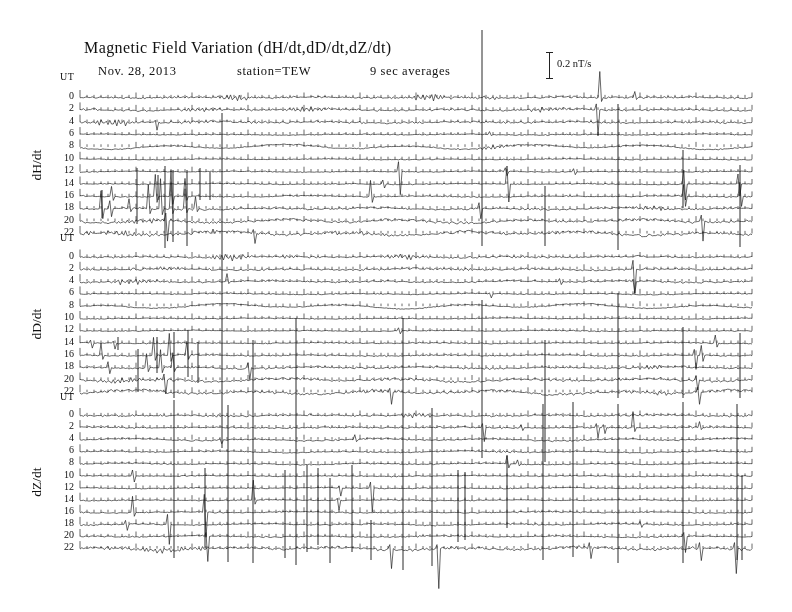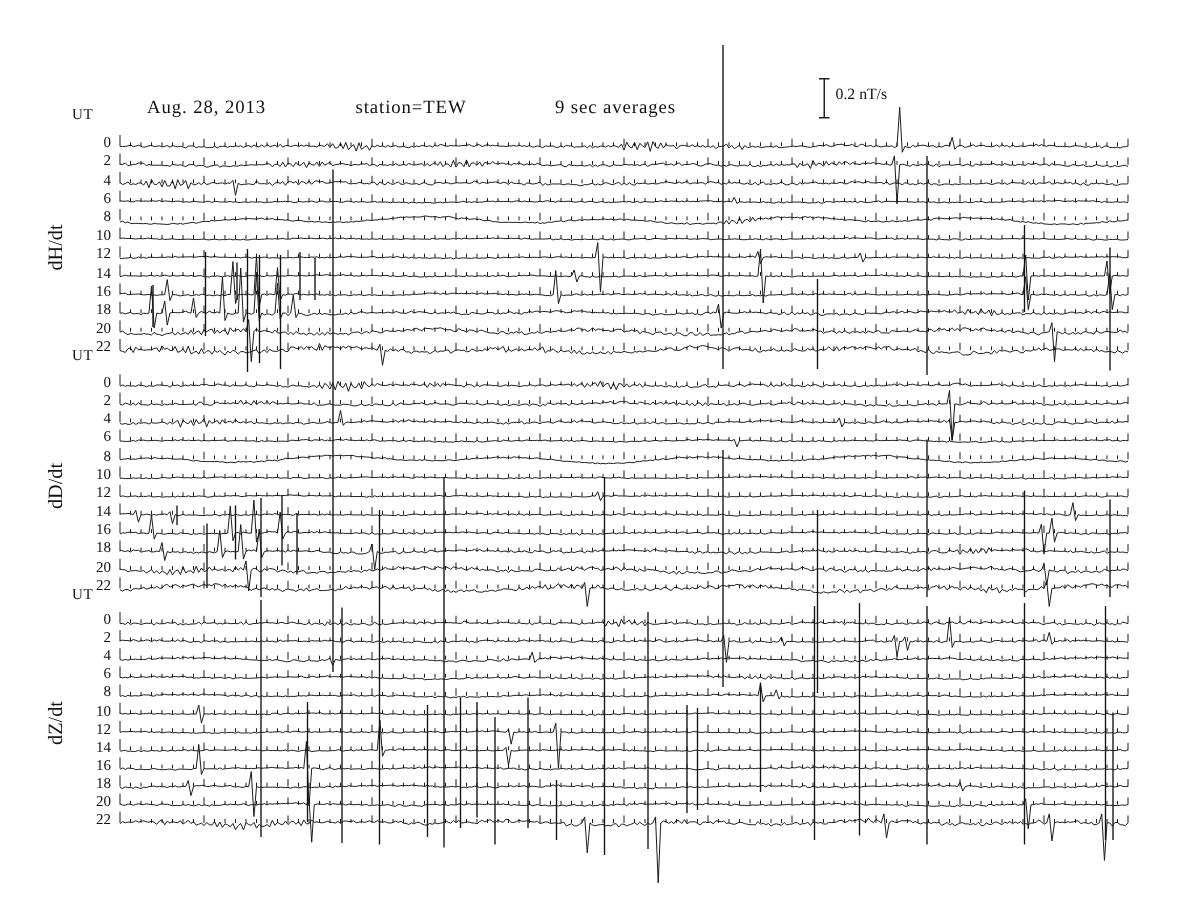--- a/index.html
+++ b/index.html
@@ -4,21 +4,21 @@
 <style>
   html,body{margin:0;padding:0;background:#fff;}
   .page{position:relative;width:792px;height:612px;background:#ffffff;overflow:hidden;
         font-family:"Liberation Serif","DejaVu Serif",serif;color:#111;}
   .abs{position:absolute;}
   .title{left:84px;top:39px;font-size:16px;letter-spacing:.4px;white-space:nowrap;}
   .sub{top:64px;font-size:12.5px;letter-spacing:.6px;white-space:nowrap;}
   .sub-date{left:98px;}
   .sub-station{left:237px;}
   .sub-avg{left:370px;}
-  .ut{left:48px;font-size:10px;letter-spacing:.5px;}
+  .ut{left:60px;font-size:10px;letter-spacing:.5px;}
   .ut-1{top:71px;} .ut-2{top:232px;} .ut-3{top:391px;}
   .panel-label{font-size:13.5px;transform:translate(-50%,-50%) rotate(-90deg);white-space:nowrap;}
   .pl-1{left:37px;top:165px;} .pl-2{left:37px;top:324px;} .pl-3{left:37px;top:482px;}
   .rowlab{position:absolute;width:30px;left:44px;text-align:right;font-size:10px;line-height:10px;}
   .scalebox{left:546px;top:50px;width:80px;height:34px;}
   .sb-bar{position:absolute;left:3px;top:2px;width:1px;height:26px;background:#222;}
   .sb-cap{position:absolute;left:0px;width:7px;height:1px;background:#222;}
   .sb-cap.t{top:2px;} .sb-cap.b{top:28px;}
   .sb-label{position:absolute;left:11px;top:8px;font-size:10.5px;white-space:nowrap;}
   svg.plot{position:absolute;left:0;top:0;}
@@ -97,22 +97,23 @@
       <path d="M80.0 512.9L81.8 511.9L83.5 513.0L85.3 512.0L87.0 512.3L88.8 512.3L90.5 513.1L92.3 512.9L94.0 512.8L95.8 513.1L97.5 513.0L99.3 513.1L101.0 512.6L102.8 512.3L104.5 512.8L106.3 513.0L108.0 513.1L109.8 513.1L111.5 512.9L113.3 512.7L115.0 513.0L116.8 513.5L118.5 512.9L120.3 512.7L122.0 512.8L123.8 512.9L125.5 512.9L127.3 513.1L129.0 512.4L130.8 512.3L132.5 496.3L134.3 516.3L136.0 512.3L137.8 512.6L139.5 512.5L141.3 512.5L143.0 512.5L144.8 512.8L146.5 511.9L148.3 512.8L150.0 512.5L151.8 512.4L153.5 512.2L155.3 511.9L157.0 512.2L158.8 511.7L160.5 512.2L162.3 512.2L164.0 512.4L165.8 512.4L167.5 512.2L169.3 512.5L171.0 512.0L172.8 511.9L174.5 512.2L176.3 512.0L178.0 511.9L179.8 511.8L181.5 511.5L183.3 511.9L185.0 511.9L186.8 512.0L188.5 511.9L190.3 512.3L192.0 512.1L193.8 512.0L195.5 512.0L197.3 511.5L199.0 512.2L200.8 511.6L202.5 512.3L204.3 494.3L206.0 537.3L207.8 512.3L209.5 511.9L211.3 512.2L213.0 512.4L214.8 513.1L216.5 512.8L218.3 512.2L220.0 511.7L221.8 512.7L223.5 513.0L225.3 512.4L227.0 512.6L228.8 512.5L230.5 512.5L232.3 512.3L234.0 512.9L235.8 512.6L237.5 512.6L239.3 512.5L241.0 512.8L242.8 513.0L244.5 512.6L246.3 512.2L248.0 512.5L249.8 512.3L251.5 512.6L253.3 512.7L255.0 512.7L256.8 512.3L258.5 512.4L260.3 512.7L262.0 512.1L263.8 512.7L265.5 512.3L267.3 512.2L269.0 511.8L270.8 511.9L272.5 512.2L274.3 511.8L276.0 512.5L277.8 511.9L279.5 511.3L281.3 512.3L283.0 511.5L284.8 511.7L286.5 511.2L288.3 512.0L290.0 511.6L291.8 511.3L293.5 511.8L295.3 511.7L297.0 511.9L298.8 511.6L300.5 511.8L302.3 511.7L304.0 511.6L305.8 511.4L307.5 511.7L309.3 512.0L311.0 511.4L312.8 512.1L314.5 511.8L316.3 511.6L318.0 511.7L319.8 512.0L321.5 512.4L323.3 511.8L325.0 512.1L326.8 512.1L328.5 512.4L330.3 511.9L332.0 512.3L333.8 511.8L335.5 512.8L337.3 512.5L339.0 512.1L340.8 512.3L342.5 512.0L344.3 512.7L346.0 512.9L347.8 512.5L349.5 513.2L351.3 513.2L353.0 512.2L354.8 512.7L356.5 512.9L358.3 513.0L360.0 512.2L361.8 512.7L363.5 513.0L365.3 512.8L367.0 513.3L368.8 512.7L370.5 512.6L372.3 512.7L374.0 512.4L375.8 512.3L377.5 512.8L379.3 512.3L381.0 512.9L382.8 512.4L384.5 512.8L386.3 512.4L388.0 512.2L389.8 512.8L391.5 513.0L393.3 512.7L395.0 512.7L396.8 512.7L398.5 512.0L400.3 512.5L402.0 512.3L403.8 512.8L405.5 511.9L407.3 512.4L409.0 512.1L410.8 512.4L412.5 511.9L414.3 512.4L416.0 512.7L417.8 512.0L419.5 512.0L421.3 511.9L423.0 512.1L424.8 512.5L426.5 512.1L428.3 512.3L430.0 512.6L431.8 511.6L433.5 512.4L435.3 512.5L437.0 512.6L438.8 512.3L440.5 512.7L442.3 512.8L444.0 512.5L445.8 512.9L447.5 512.7L449.3 512.6L451.0 512.6L452.8 512.4L454.5 512.3L456.3 512.5L458.0 512.4L459.8 512.4L461.5 512.8L463.3 513.2L465.0 513.1L466.8 513.0L468.5 512.9L470.3 512.4L472.0 512.3L473.8 512.6L475.5 512.7L477.3 513.3L479.0 512.8L480.8 512.3L482.5 512.1L484.3 512.2L486.0 512.3L487.8 512.6L489.5 512.2L491.3 512.9L493.0 512.2L494.8 512.7L496.5 512.3L498.3 512.5L500.0 512.1L501.8 512.3L503.5 512.5L505.3 512.1L507.0 512.3L508.8 512.2L510.5 512.3L512.3 511.9L514.0 511.8L515.8 512.3L517.5 512.7L519.3 511.5L521.0 511.4L522.8 511.9L524.5 512.1L526.3 512.3L528.0 511.6L529.8 512.0L531.5 511.5L533.3 511.2L535.0 512.2L536.8 512.1L538.5 511.2L540.3 512.2L542.0 511.3L543.8 511.4L545.5 511.9L547.3 511.6L549.0 511.3L550.8 511.2L552.5 512.1L554.3 511.2L556.0 511.9L557.8 511.4L559.5 512.0L561.3 512.6L563.0 512.1L564.8 511.7L566.5 511.8L568.3 512.2L570.0 511.5L571.8 511.7L573.5 512.3L575.3 512.4L577.0 511.8L578.8 512.3L580.5 512.8L582.3 511.9L584.0 512.1L585.8 511.8L587.5 512.4L589.3 512.2L591.0 512.0L592.8 512.7L594.5 512.4L596.3 512.4L598.0 512.3L599.8 512.3L601.5 512.9L603.3 512.9L605.0 513.1L606.8 512.2L608.5 512.2L610.3 512.1L612.0 512.3L613.8 512.7L615.5 512.0L617.3 512.7L619.0 512.8L620.8 512.3L622.5 512.3L624.3 512.3L626.0 512.3L627.8 512.3L629.5 511.9L631.3 512.4L633.0 512.3L634.8 512.7L636.5 511.9L638.3 512.4L640.0 512.1L641.8 511.8L643.5 512.5L645.3 511.7L647.0 512.4L648.8 512.3L650.5 511.6L652.3 511.6L654.0 512.2L655.8 511.9L657.5 512.1L659.3 512.0L661.0 512.2L662.8 512.0L664.5 512.2L666.3 511.8L668.0 512.1L669.8 511.8L671.5 512.2L673.3 512.3L675.0 512.3L676.8 512.2L678.5 512.4L680.3 512.2L682.0 512.5L683.8 512.5L685.5 512.6L687.3 512.9L689.0 512.5L690.8 512.4L692.5 512.8L694.3 513.3L696.0 512.9L697.8 512.5L699.5 513.1L701.3 512.7L703.0 512.1L704.8 513.4L706.5 513.3L708.3 512.5L710.0 513.1L711.8 512.8L713.5 513.0L715.3 513.3L717.0 513.1L718.8 512.8L720.5 512.8L722.3 512.9L724.0 513.1L725.8 513.3L727.5 512.3L729.3 512.9L731.0 512.7L732.8 512.7L734.5 512.8L736.3 512.4L738.0 513.0L739.8 512.7L741.5 512.8L743.3 513.2L745.0 512.3L746.8 513.0L748.5 512.4L750.3 512.5L752.0 512.1" fill="none" stroke="#161616" stroke-width="0.65"></path>
       <path d="M80 524.4V516.9M87 524.4V521.8M94 524.4V521.8M101 524.4V521.8M108 524.4V521.8M115 524.4V521.8M122 524.4V521.8M129 524.4V521.8M136 524.4V519.4M143 524.4V521.8M150 524.4V521.8M157 524.4V521.8M164 524.4V521.8M171 524.4V521.8M178 524.4V521.8M185 524.4V521.8M192 524.4V519.4M199 524.4V521.8M206 524.4V521.8M213 524.4V521.8M220 524.4V521.8M227 524.4V521.8M234 524.4V521.8M241 524.4V521.8M248 524.4V519.4M255 524.4V521.8M262 524.4V521.8M269 524.4V521.8M276 524.4V521.8M283 524.4V521.8M290 524.4V521.8M297 524.4V521.8M304 524.4V519.4M311 524.4V521.8M318 524.4V521.8M325 524.4V521.8M332 524.4V521.8M339 524.4V521.8M346 524.4V521.8M353 524.4V521.8M360 524.4V519.4M367 524.4V521.8M374 524.4V521.8M381 524.4V521.8M388 524.4V521.8M395 524.4V521.8M402 524.4V521.8M409 524.4V521.8M416 524.4V519.4M423 524.4V521.8M430 524.4V521.8M437 524.4V521.8M444 524.4V521.8M451 524.4V521.8M458 524.4V521.8M465 524.4V521.8M472 524.4V519.4M479 524.4V521.8M486 524.4V521.8M493 524.4V521.8M500 524.4V521.8M507 524.4V521.8M514 524.4V521.8M521 524.4V521.8M528 524.4V519.4M535 524.4V521.8M542 524.4V521.8M549 524.4V521.8M556 524.4V521.8M563 524.4V521.8M570 524.4V521.8M577 524.4V521.8M584 524.4V519.4M591 524.4V521.8M598 524.4V521.8M605 524.4V521.8M612 524.4V521.8M619 524.4V521.8M626 524.4V521.8M633 524.4V521.8M640 524.4V519.4M647 524.4V521.8M654 524.4V521.8M661 524.4V521.8M668 524.4V521.8M675 524.4V521.8M682 524.4V521.8M689 524.4V521.8M696 524.4V519.4M703 524.4V521.8M710 524.4V521.8M717 524.4V521.8M724 524.4V521.8M731 524.4V521.8M738 524.4V521.8M745 524.4V521.8M752 524.4V519.4" fill="none" stroke="#161616" stroke-width="0.65"></path>
       <path d="M80.0 525.0L81.8 525.6L83.5 524.5L85.3 525.2L87.0 524.9L88.8 525.6L90.5 524.6L92.3 525.2L94.0 525.7L95.8 524.7L97.5 525.1L99.3 524.4L101.0 524.3L102.8 524.0L104.5 524.6L106.3 524.3L108.0 524.5L109.8 524.5L111.5 525.0L113.3 524.2L115.0 524.6L116.8 523.9L118.5 524.7L120.3 524.5L122.0 524.2L123.8 524.4L125.5 520.4L127.3 530.4L129.0 524.4L130.8 523.7L132.5 523.9L134.3 523.6L136.0 523.6L137.8 524.4L139.5 524.3L141.3 523.9L143.0 523.5L144.8 524.1L146.5 524.2L148.3 524.5L150.0 523.9L151.8 523.9L153.5 523.6L155.3 524.4L157.0 524.7L158.8 524.4L160.5 524.8L162.3 524.9L164.0 524.3L165.8 524.4L167.5 514.4L169.3 544.4L171.0 524.4L172.8 524.9L174.5 524.9L176.3 524.8L178.0 524.8L179.8 524.8L181.5 524.8L183.3 524.8L185.0 525.1L186.8 524.8L188.5 524.9L190.3 525.1L192.0 524.9L193.8 525.5L195.5 524.8L197.3 524.7L199.0 525.3L200.8 525.0L202.5 524.4L204.3 524.6L206.0 524.8L207.8 525.1L209.5 524.8L211.3 524.9L213.0 524.6L214.8 524.8L216.5 524.9L218.3 524.1L220.0 524.4L221.8 525.1L223.5 524.1L225.3 524.6L227.0 524.3L228.8 524.2L230.5 524.5L232.3 523.8L234.0 524.1L235.8 524.2L237.5 524.3L239.3 523.8L241.0 523.8L242.8 523.8L244.5 524.0L246.3 523.7L248.0 523.8L249.8 523.5L251.5 524.4L253.3 523.6L255.0 523.7L256.8 523.7L258.5 523.6L260.3 523.5L262.0 523.4L263.8 524.0L265.5 524.1L267.3 523.7L269.0 523.8L270.8 523.6L272.5 523.8L274.3 523.4L276.0 523.5L277.8 523.7L279.5 524.0L281.3 523.9L283.0 524.3L284.8 523.6L286.5 524.1L288.3 524.0L290.0 524.7L291.8 524.4L293.5 524.8L295.3 524.6L297.0 524.7L298.8 524.6L300.5 524.3L302.3 524.4L304.0 524.6L305.8 524.2L307.5 525.2L309.3 524.7L311.0 525.2L312.8 524.6L314.5 524.7L316.3 524.1L318.0 524.3L319.8 525.1L321.5 524.8L323.3 524.6L325.0 524.5L326.8 524.5L328.5 525.0L330.3 525.3L332.0 525.0L333.8 524.1L335.5 524.2L337.3 524.6L339.0 524.2L340.8 523.8L342.5 524.6L344.3 523.9L346.0 524.4L347.8 524.1L349.5 523.8L351.3 524.5L353.0 524.6L354.8 524.1L356.5 524.3L358.3 524.5L360.0 524.7L361.8 524.8L363.5 524.0L365.3 524.0L367.0 524.0L368.8 523.3L370.5 523.9L372.3 523.3L374.0 524.4L375.8 523.8L377.5 524.1L379.3 524.2L381.0 524.2L382.8 524.4L384.5 523.6L386.3 523.9L388.0 524.5L389.8 524.0L391.5 523.9L393.3 523.9L395.0 525.1L396.8 524.4L398.5 524.5L400.3 524.4L402.0 524.4L403.8 524.3L405.5 524.5L407.3 524.2L409.0 524.6L410.8 524.9L412.5 524.6L414.3 524.6L416.0 525.4L417.8 525.2L419.5 525.0L421.3 525.2L423.0 524.9L424.8 525.8L426.5 525.2L428.3 525.3L430.0 524.8L431.8 525.7L433.5 525.6L435.3 526.0L437.0 524.8L438.8 525.3L440.5 525.3L442.3 525.2L444.0 525.3L445.8 525.2L447.5 525.2L449.3 525.4L451.0 525.0L452.8 525.1L454.5 524.5L456.3 524.7L458.0 525.1L459.8 524.4L461.5 524.7L463.3 525.0L465.0 524.4L466.8 525.1L468.5 524.5L470.3 525.1L472.0 524.8L473.8 524.7L475.5 524.5L477.3 524.5L479.0 524.4L480.8 524.2L482.5 524.3L484.3 523.8L486.0 524.3L487.8 524.5L489.5 524.5L491.3 524.2L493.0 524.2L494.8 524.2L496.5 524.5L498.3 524.1L500.0 523.9L501.8 524.1L503.5 523.9L505.3 524.4L507.0 523.9L508.8 523.6L510.5 524.6L512.3 523.4L514.0 524.1L515.8 524.0L517.5 524.1L519.3 524.0L521.0 523.9L522.8 523.8L524.5 524.3L526.3 523.6L528.0 524.6L529.8 524.4L531.5 524.2L533.3 525.0L535.0 523.8L536.8 523.8L538.5 525.1L540.3 524.9L542.0 524.2L543.8 524.6L545.5 525.0L547.3 524.5L549.0 524.8L550.8 524.6L552.5 525.0L554.3 524.8L556.0 524.5L557.8 524.2L559.5 524.7L561.3 525.3L563.0 524.8L564.8 524.9L566.5 524.4L568.3 524.7L570.0 524.2L571.8 524.4L573.5 524.8L575.3 524.4L577.0 524.2L578.8 524.2L580.5 524.1L582.3 524.0L584.0 524.3L585.8 524.4L587.5 524.2L589.3 524.1L591.0 523.8L592.8 524.3L594.5 524.2L596.3 523.6L598.0 523.7L599.8 523.8L601.5 523.1L603.3 523.6L605.0 523.5L606.8 524.5L608.5 523.5L610.3 523.9L612.0 523.9L613.8 523.1L615.5 523.6L617.3 523.3L619.0 523.4L620.8 524.2L622.5 523.7L624.3 523.5L626.0 522.9L627.8 524.1L629.5 524.3L631.3 523.6L633.0 523.7L634.8 524.0L636.5 523.9L638.3 524.4L640.0 521.4L641.8 527.4L643.5 524.4L645.3 523.9L647.0 523.7L648.8 524.2L650.5 524.0L652.3 524.6L654.0 525.0L655.8 524.4L657.5 524.3L659.3 525.2L661.0 524.6L662.8 524.8L664.5 524.1L666.3 524.2L668.0 524.5L669.8 524.8L671.5 524.8L673.3 525.2L675.0 524.9L676.8 524.4L678.5 525.3L680.3 524.5L682.0 525.3L683.8 525.5L685.5 525.1L687.3 525.2L689.0 525.1L690.8 525.1L692.5 525.2L694.3 524.9L696.0 524.7L697.8 524.6L699.5 524.6L701.3 525.3L703.0 525.0L704.8 524.5L706.5 524.6L708.3 524.6L710.0 525.3L711.8 524.3L713.5 525.0L715.3 524.7L717.0 525.1L718.8 524.1L720.5 524.4L722.3 524.0L724.0 524.3L725.8 524.9L727.5 524.5L729.3 524.7L731.0 523.8L732.8 524.6L734.5 523.5L736.3 523.7L738.0 524.6L739.8 524.0L741.5 524.2L743.3 524.7L745.0 524.3L746.8 523.6L748.5 524.2L750.3 524.4L752.0 524.2" fill="none" stroke="#161616" stroke-width="0.65"></path>
       <path d="M80 536.5V529.0M87 536.5V533.9M94 536.5V533.9M101 536.5V533.9M108 536.5V533.9M115 536.5V533.9M122 536.5V533.9M129 536.5V533.9M136 536.5V531.5M143 536.5V533.9M150 536.5V533.9M157 536.5V533.9M164 536.5V533.9M171 536.5V533.9M178 536.5V533.9M185 536.5V533.9M192 536.5V531.5M199 536.5V533.9M206 536.5V533.9M213 536.5V533.9M220 536.5V533.9M227 536.5V533.9M234 536.5V533.9M241 536.5V533.9M248 536.5V531.5M255 536.5V533.9M262 536.5V533.9M269 536.5V533.9M276 536.5V533.9M283 536.5V533.9M290 536.5V533.9M297 536.5V533.9M304 536.5V531.5M311 536.5V533.9M318 536.5V533.9M325 536.5V533.9M332 536.5V533.9M339 536.5V533.9M346 536.5V533.9M353 536.5V533.9M360 536.5V531.5M367 536.5V533.9M374 536.5V533.9M381 536.5V533.9M388 536.5V533.9M395 536.5V533.9M402 536.5V533.9M409 536.5V533.9M416 536.5V531.5M423 536.5V533.9M430 536.5V533.9M437 536.5V533.9M444 536.5V533.9M451 536.5V533.9M458 536.5V533.9M465 536.5V533.9M472 536.5V531.5M479 536.5V533.9M486 536.5V533.9M493 536.5V533.9M500 536.5V533.9M507 536.5V533.9M514 536.5V533.9M521 536.5V533.9M528 536.5V531.5M535 536.5V533.9M542 536.5V533.9M549 536.5V533.9M556 536.5V533.9M563 536.5V533.9M570 536.5V533.9M577 536.5V533.9M584 536.5V531.5M591 536.5V533.9M598 536.5V533.9M605 536.5V533.9M612 536.5V533.9M619 536.5V533.9M626 536.5V533.9M633 536.5V533.9M640 536.5V531.5M647 536.5V533.9M654 536.5V533.9M661 536.5V533.9M668 536.5V533.9M675 536.5V533.9M682 536.5V533.9M689 536.5V533.9M696 536.5V531.5M703 536.5V533.9M710 536.5V533.9M717 536.5V533.9M724 536.5V533.9M731 536.5V533.9M738 536.5V533.9M745 536.5V533.9M752 536.5V531.5" fill="none" stroke="#161616" stroke-width="0.65"></path>
       <path d="M80.0 535.8L81.8 536.8L83.5 536.8L85.3 536.1L87.0 536.1L88.8 536.9L90.5 536.2L92.3 535.9L94.0 536.2L95.8 536.5L97.5 535.8L99.3 536.2L101.0 536.4L102.8 536.5L104.5 537.0L106.3 536.3L108.0 535.8L109.8 536.3L111.5 536.1L113.3 536.7L115.0 537.1L116.8 537.0L118.5 536.9L120.3 537.1L122.0 536.4L123.8 536.9L125.5 536.3L127.3 536.9L129.0 537.2L130.8 536.9L132.5 536.2L134.3 537.1L136.0 536.7L137.8 536.8L139.5 537.4L141.3 536.4L143.0 537.1L144.8 536.8L146.5 537.0L148.3 536.5L150.0 536.2L151.8 536.7L153.5 536.1L155.3 536.4L157.0 536.4L158.8 536.6L160.5 536.3L162.3 535.8L164.0 536.4L165.8 537.0L167.5 536.4L169.3 536.3L171.0 536.7L172.8 536.1L174.5 536.3L176.3 535.8L178.0 536.6L179.8 535.8L181.5 536.1L183.3 535.9L185.0 535.8L186.8 535.9L188.5 535.6L190.3 535.7L192.0 535.4L193.8 535.6L195.5 535.5L197.3 535.1L199.0 535.8L200.8 535.8L202.5 535.2L204.3 536.5L206.0 532.5L207.8 561.5L209.5 536.5L211.3 536.0L213.0 536.0L214.8 536.3L216.5 536.2L218.3 535.6L220.0 536.7L221.8 535.8L223.5 536.0L225.3 536.2L227.0 536.0L228.8 536.1L230.5 536.8L232.3 536.1L234.0 536.2L235.8 536.5L237.5 536.4L239.3 536.2L241.0 536.8L242.8 536.5L244.5 536.3L246.3 537.2L248.0 536.7L249.8 536.9L251.5 536.5L253.3 537.2L255.0 536.8L256.8 536.7L258.5 536.3L260.3 536.9L262.0 537.3L263.8 537.5L265.5 536.3L267.3 536.6L269.0 537.3L270.8 537.5L272.5 537.1L274.3 536.7L276.0 536.9L277.8 537.2L279.5 537.3L281.3 537.6L283.0 536.8L284.8 536.4L286.5 536.4L288.3 536.4L290.0 536.2L291.8 536.5L293.5 536.8L295.3 536.2L297.0 536.6L298.8 537.0L300.5 536.4L302.3 536.6L304.0 536.7L305.8 536.0L307.5 536.0L309.3 536.7L311.0 536.2L312.8 535.8L314.5 536.4L316.3 536.1L318.0 536.2L319.8 536.1L321.5 536.2L323.3 536.5L325.0 535.7L326.8 536.3L328.5 536.2L330.3 536.3L332.0 536.1L333.8 536.3L335.5 535.9L337.3 536.4L339.0 536.3L340.8 537.0L342.5 536.4L344.3 536.7L346.0 536.8L347.8 536.9L349.5 537.0L351.3 536.9L353.0 536.2L354.8 537.2L356.5 536.9L358.3 536.3L360.0 536.9L361.8 537.0L363.5 536.7L365.3 537.3L367.0 537.2L368.8 537.1L370.5 537.0L372.3 537.3L374.0 536.9L375.8 536.8L377.5 537.4L379.3 536.9L381.0 536.7L382.8 536.3L384.5 537.1L386.3 536.9L388.0 536.9L389.8 537.5L391.5 537.0L393.3 536.5L395.0 537.3L396.8 537.0L398.5 536.9L400.3 536.3L402.0 537.1L403.8 536.7L405.5 537.2L407.3 536.3L409.0 537.0L410.8 536.1L412.5 536.3L414.3 536.5L416.0 536.0L417.8 537.2L419.5 535.7L421.3 536.3L423.0 535.6L424.8 536.4L426.5 535.5L428.3 535.7L430.0 536.2L431.8 536.1L433.5 536.1L435.3 536.1L437.0 535.8L438.8 536.0L440.5 535.9L442.3 535.5L444.0 536.2L445.8 535.3L447.5 536.2L449.3 536.6L451.0 536.2L452.8 535.6L454.5 535.9L456.3 535.7L458.0 535.5L459.8 536.3L461.5 535.3L463.3 536.6L465.0 536.4L466.8 536.1L468.5 536.5L470.3 535.7L472.0 535.8L473.8 536.4L475.5 535.9L477.3 536.4L479.0 536.0L480.8 535.9L482.5 536.3L484.3 536.1L486.0 536.7L487.8 537.0L489.5 536.1L491.3 536.3L493.0 536.8L494.8 536.9L496.5 536.9L498.3 537.1L500.0 536.9L501.8 536.6L503.5 536.8L505.3 536.8L507.0 536.5L508.8 536.4L510.5 537.1L512.3 536.6L514.0 536.7L515.8 536.8L517.5 536.9L519.3 536.8L521.0 536.6L522.8 536.5L524.5 536.4L526.3 536.2L528.0 536.7L529.8 536.5L531.5 536.4L533.3 536.6L535.0 535.6L536.8 536.2L538.5 536.4L540.3 536.1L542.0 536.4L543.8 536.6L545.5 536.6L547.3 536.3L549.0 535.9L550.8 536.1L552.5 535.4L554.3 536.4L556.0 535.7L557.8 535.7L559.5 535.6L561.3 536.3L563.0 536.6L564.8 535.7L566.5 536.2L568.3 535.7L570.0 536.3L571.8 536.5L573.5 535.8L575.3 536.4L577.0 536.8L578.8 536.6L580.5 536.3L582.3 536.3L584.0 536.5L585.8 536.3L587.5 536.5L589.3 536.5L591.0 536.7L592.8 536.4L594.5 536.8L596.3 536.5L598.0 536.6L599.8 536.8L601.5 536.3L603.3 537.5L605.0 537.3L606.8 536.5L608.5 536.7L610.3 537.0L612.0 537.0L613.8 537.0L615.5 537.1L617.3 537.4L619.0 537.1L620.8 537.5L622.5 537.5L624.3 537.4L626.0 537.4L627.8 536.8L629.5 537.2L631.3 537.5L633.0 537.2L634.8 537.6L636.5 537.7L638.3 536.8L640.0 537.6L641.8 536.5L643.5 536.9L645.3 537.1L647.0 537.0L648.8 537.5L650.5 536.5L652.3 536.4L654.0 537.1L655.8 537.1L657.5 537.5L659.3 536.3L661.0 536.4L662.8 537.1L664.5 536.3L666.3 536.7L668.0 536.4L669.8 536.7L671.5 536.1L673.3 536.4L675.0 536.4L676.8 535.9L678.5 536.9L680.3 536.5L682.0 536.5L683.8 532.5L685.5 552.5L687.3 536.5L689.0 536.4L690.8 535.9L692.5 536.2L694.3 535.5L696.0 536.3L697.8 536.2L699.5 536.3L701.3 536.3L703.0 536.6L704.8 536.1L706.5 536.1L708.3 535.7L710.0 536.2L711.8 536.4L713.5 536.4L715.3 536.7L717.0 536.5L718.8 536.5L720.5 536.2L722.3 536.6L724.0 536.4L725.8 536.2L727.5 536.4L729.3 536.6L731.0 536.2L732.8 536.3L734.5 536.7L736.3 536.3L738.0 537.0L739.8 536.8L741.5 537.0L743.3 537.0L745.0 537.1L746.8 536.8L748.5 536.7L750.3 536.8L752.0 536.4" fill="none" stroke="#161616" stroke-width="0.65"></path>
       <path d="M80 548.6V541.1M87 548.6V546.0M94 548.6V546.0M101 548.6V546.0M108 548.6V546.0M115 548.6V546.0M122 548.6V546.0M129 548.6V546.0M136 548.6V543.6M143 548.6V546.0M150 548.6V546.0M157 548.6V546.0M164 548.6V546.0M171 548.6V546.0M178 548.6V546.0M185 548.6V546.0M192 548.6V543.6M199 548.6V546.0M206 548.6V546.0M213 548.6V546.0M220 548.6V546.0M227 548.6V546.0M234 548.6V546.0M241 548.6V546.0M248 548.6V543.6M255 548.6V546.0M262 548.6V546.0M269 548.6V546.0M276 548.6V546.0M283 548.6V546.0M290 548.6V546.0M297 548.6V546.0M304 548.6V543.6M311 548.6V546.0M318 548.6V546.0M325 548.6V546.0M332 548.6V546.0M339 548.6V546.0M346 548.6V546.0M353 548.6V546.0M360 548.6V543.6M367 548.6V546.0M374 548.6V546.0M381 548.6V546.0M388 548.6V546.0M395 548.6V546.0M402 548.6V546.0M409 548.6V546.0M416 548.6V543.6M423 548.6V546.0M430 548.6V546.0M437 548.6V546.0M444 548.6V546.0M451 548.6V546.0M458 548.6V546.0M465 548.6V546.0M472 548.6V543.6M479 548.6V546.0M486 548.6V546.0M493 548.6V546.0M500 548.6V546.0M507 548.6V546.0M514 548.6V546.0M521 548.6V546.0M528 548.6V543.6M535 548.6V546.0M542 548.6V546.0M549 548.6V546.0M556 548.6V546.0M563 548.6V546.0M570 548.6V546.0M577 548.6V546.0M584 548.6V543.6M591 548.6V546.0M598 548.6V546.0M605 548.6V546.0M612 548.6V546.0M619 548.6V546.0M626 548.6V546.0M633 548.6V546.0M640 548.6V543.6M647 548.6V546.0M654 548.6V546.0M661 548.6V546.0M668 548.6V546.0M675 548.6V546.0M682 548.6V546.0M689 548.6V546.0M696 548.6V543.6M703 548.6V546.0M710 548.6V546.0M717 548.6V546.0M724 548.6V546.0M731 548.6V546.0M738 548.6V546.0M745 548.6V546.0M752 548.6V543.6" fill="none" stroke="#161616" stroke-width="0.65"></path>
       <path d="M80.0 549.1L81.8 547.7L83.5 548.6L85.3 548.0L87.0 548.2L88.8 548.1L90.5 547.1L92.3 548.1L94.0 547.6L95.8 547.2L97.5 547.8L99.3 548.2L101.0 547.3L102.8 548.2L104.5 549.5L106.3 547.4L108.0 546.7L109.8 549.9L111.5 547.4L113.3 548.7L115.0 547.7L116.8 548.3L118.5 548.4L120.3 547.2L122.0 549.4L123.8 548.2L125.5 546.9L127.3 549.0L129.0 547.8L130.8 550.1L132.5 549.5L134.3 548.7L136.0 550.4L137.8 548.3L139.5 549.8L141.3 550.0L143.0 547.7L144.8 551.3L146.5 548.0L148.3 551.5L150.0 549.2L151.8 549.9L153.5 551.2L155.3 549.0L157.0 553.1L158.8 550.5L160.5 549.0L162.3 553.3L164.0 548.4L165.8 549.7L167.5 550.2L169.3 548.3L171.0 552.1L172.8 549.6L174.5 551.0L176.3 550.8L178.0 549.7L179.8 551.2L181.5 546.9L183.3 550.2L185.0 548.2L186.8 549.4L188.5 549.8L190.3 547.4L192.0 549.7L193.8 548.0L195.5 547.5L197.3 549.5L199.0 547.8L200.8 550.5L202.5 546.6L204.3 549.3L206.0 549.1L207.8 546.7L209.5 548.3L211.3 547.9L213.0 548.3L214.8 548.6L216.5 548.2L218.3 547.5L220.0 548.2L221.8 548.3L223.5 548.7L225.3 547.6L227.0 548.9L228.8 547.6L230.5 547.2L232.3 547.8L234.0 547.5L235.8 547.3L237.5 548.5L239.3 548.1L241.0 547.8L242.8 548.2L244.5 547.9L246.3 547.2L248.0 547.9L249.8 548.3L251.5 547.1L253.3 547.9L255.0 548.1L256.8 547.8L258.5 548.5L260.3 548.7L262.0 548.3L263.8 547.4L265.5 548.3L267.3 547.5L269.0 548.9L270.8 548.9L272.5 549.7L274.3 548.5L276.0 549.3L277.8 548.2L279.5 548.2L281.3 549.3L283.0 550.0L284.8 550.0L286.5 549.0L288.3 549.5L290.0 548.6L291.8 549.2L293.5 548.8L295.3 548.5L297.0 547.1L298.8 548.2L300.5 548.8L302.3 547.0L304.0 548.4L305.8 546.9L307.5 548.6L309.3 548.5L311.0 547.9L312.8 548.1L314.5 548.6L316.3 548.7L318.0 549.2L319.8 547.7L321.5 546.9L323.3 548.0L325.0 547.0L326.8 546.5L328.5 547.7L330.3 548.2L332.0 546.9L333.8 547.7L335.5 548.2L337.3 546.1L339.0 546.5L340.8 548.2L342.5 548.3L344.3 547.8L346.0 546.8L347.8 547.5L349.5 547.5L351.3 547.2L353.0 547.6L354.8 547.9L356.5 548.0L358.3 547.6L360.0 549.0L361.8 548.6L363.5 547.9L365.3 548.1L367.0 549.0L368.8 548.7L370.5 548.6L372.3 548.9L374.0 548.8L375.8 548.1L377.5 550.7L379.3 549.8L381.0 549.2L382.8 550.5L384.5 550.6L386.3 549.6L388.0 548.6L389.8 544.6L391.5 568.6L393.3 548.6L395.0 550.0L396.8 550.5L398.5 550.0L400.3 549.8L402.0 549.5L403.8 550.6L405.5 550.2L407.3 550.7L409.0 549.4L410.8 549.1L412.5 551.4L414.3 549.4L416.0 549.5L417.8 550.6L419.5 549.9L421.3 549.3L423.0 548.4L424.8 549.8L426.5 548.1L428.3 549.5L430.0 550.3L431.8 548.8L433.5 549.6L435.3 548.6L437.0 544.6L438.8 588.6L440.5 548.6L442.3 547.4L444.0 547.7L445.8 548.9L447.5 547.7L449.3 549.1L451.0 546.8L452.8 547.3L454.5 549.0L456.3 546.4L458.0 549.2L459.8 548.0L461.5 547.9L463.3 547.8L465.0 548.9L466.8 550.0L468.5 548.2L470.3 548.0L472.0 548.4L473.8 547.9L475.5 549.2L477.3 547.2L479.0 547.4L480.8 547.9L482.5 547.3L484.3 549.0L486.0 548.6L487.8 549.2L489.5 549.6L491.3 548.9L493.0 548.1L494.8 548.4L496.5 549.1L498.3 549.5L500.0 549.8L501.8 549.8L503.5 549.9L505.3 547.7L507.0 549.5L508.8 548.8L510.5 549.8L512.3 549.0L514.0 550.7L515.8 549.6L517.5 549.2L519.3 549.7L521.0 550.2L522.8 548.3L524.5 549.9L526.3 549.5L528.0 549.4L529.8 548.5L531.5 548.4L533.3 549.7L535.0 549.1L536.8 549.1L538.5 548.1L540.3 550.3L542.0 548.2L543.8 548.3L545.5 548.7L547.3 548.3L549.0 549.3L550.8 549.4L552.5 548.3L554.3 548.4L556.0 548.3L557.8 547.9L559.5 547.0L561.3 546.9L563.0 548.4L564.8 547.8L566.5 546.6L568.3 547.4L570.0 546.9L571.8 546.6L573.5 546.1L575.3 547.1L577.0 548.5L578.8 545.5L580.5 547.2L582.3 548.4L584.0 546.2L585.8 547.4L587.5 548.6L589.3 542.6L591.0 558.6L592.8 548.6L594.5 547.3L596.3 548.0L598.0 548.4L599.8 547.6L601.5 547.1L603.3 547.2L605.0 547.2L606.8 547.1L608.5 548.4L610.3 547.6L612.0 548.7L613.8 549.3L615.5 548.4L617.3 548.7L619.0 548.2L620.8 549.0L622.5 548.1L624.3 548.6L626.0 548.3L627.8 550.3L629.5 549.4L631.3 548.3L633.0 549.9L634.8 549.0L636.5 550.4L638.3 549.6L640.0 548.6L641.8 548.5L643.5 549.3L645.3 549.2L647.0 549.8L648.8 549.0L650.5 549.9L652.3 548.1L654.0 550.3L655.8 550.5L657.5 548.5L659.3 549.6L661.0 549.6L662.8 548.3L664.5 548.0L666.3 549.0L668.0 549.7L669.8 548.1L671.5 548.8L673.3 547.7L675.0 549.2L676.8 548.0L678.5 548.9L680.3 547.8L682.0 549.4L683.8 549.0L685.5 549.7L687.3 548.7L689.0 548.7L690.8 548.1L692.5 546.7L694.3 547.8L696.0 549.5L697.8 548.6L699.5 542.6L701.3 560.6L703.0 548.6L704.8 547.9L706.5 548.4L708.3 548.1L710.0 548.6L711.8 547.8L713.5 548.2L715.3 548.0L717.0 547.4L718.8 547.2L720.5 549.1L722.3 548.4L724.0 548.6L725.8 549.1L727.5 548.2L729.3 549.8L731.0 549.7L732.8 548.6L734.5 542.6L736.3 573.6L738.0 548.6L739.8 548.5L741.5 550.8L743.3 548.3L745.0 548.3L746.8 549.8L748.5 549.9L750.3 550.4L752.0 548.7" fill="none" stroke="#161616" stroke-width="0.65"></path>
       <path d="M102 190V218M137 168V224M158 175V200M165 166V248M173 170V242M187 170V246M200 168V200M210 172V200M222 113V448M482 30V246M545 186V246M618 104V250M683 150V208M740 165V247M118 337V350M138 349V392M157 337V373M174 332V398M188 330V377M198 342V383M482 300V458M545 340V462M618 293V398M683 327V398M740 333V398M174 400V558M205 468V548M228 405V562M253 340V563M285 470V558M296 318V565M307 465V552M318 468V545M330 478V563M352 465V552M371 520V560M403 318V570M432 408V566M458 470V542M465 472V540M507 455V528M543 404V560M573 402V557M618 404V563M683 402V563M737 404V560M742 475V560" fill="none" stroke="#121212" stroke-width="0.9"></path>
     </svg>
 
+  <div class="abs title">Magnetic Field Variation (dH/dt,dD/dt,dZ/dt)</div>
 
-  <div class="abs sub sub-date">Aug. 28, 2013</div>
+  <div class="abs sub sub-date">Nov. 28, 2013</div>
   <div class="abs sub sub-station">station=TEW</div>
   <div class="abs sub sub-avg">9 sec averages</div>
 
   <div class="abs scalebox">
     <div class="sb-cap t"></div>
     <div class="sb-bar"></div>
     <div class="sb-cap b"></div>
     <div class="sb-label">0.2  nT/s</div>
   </div>
 

